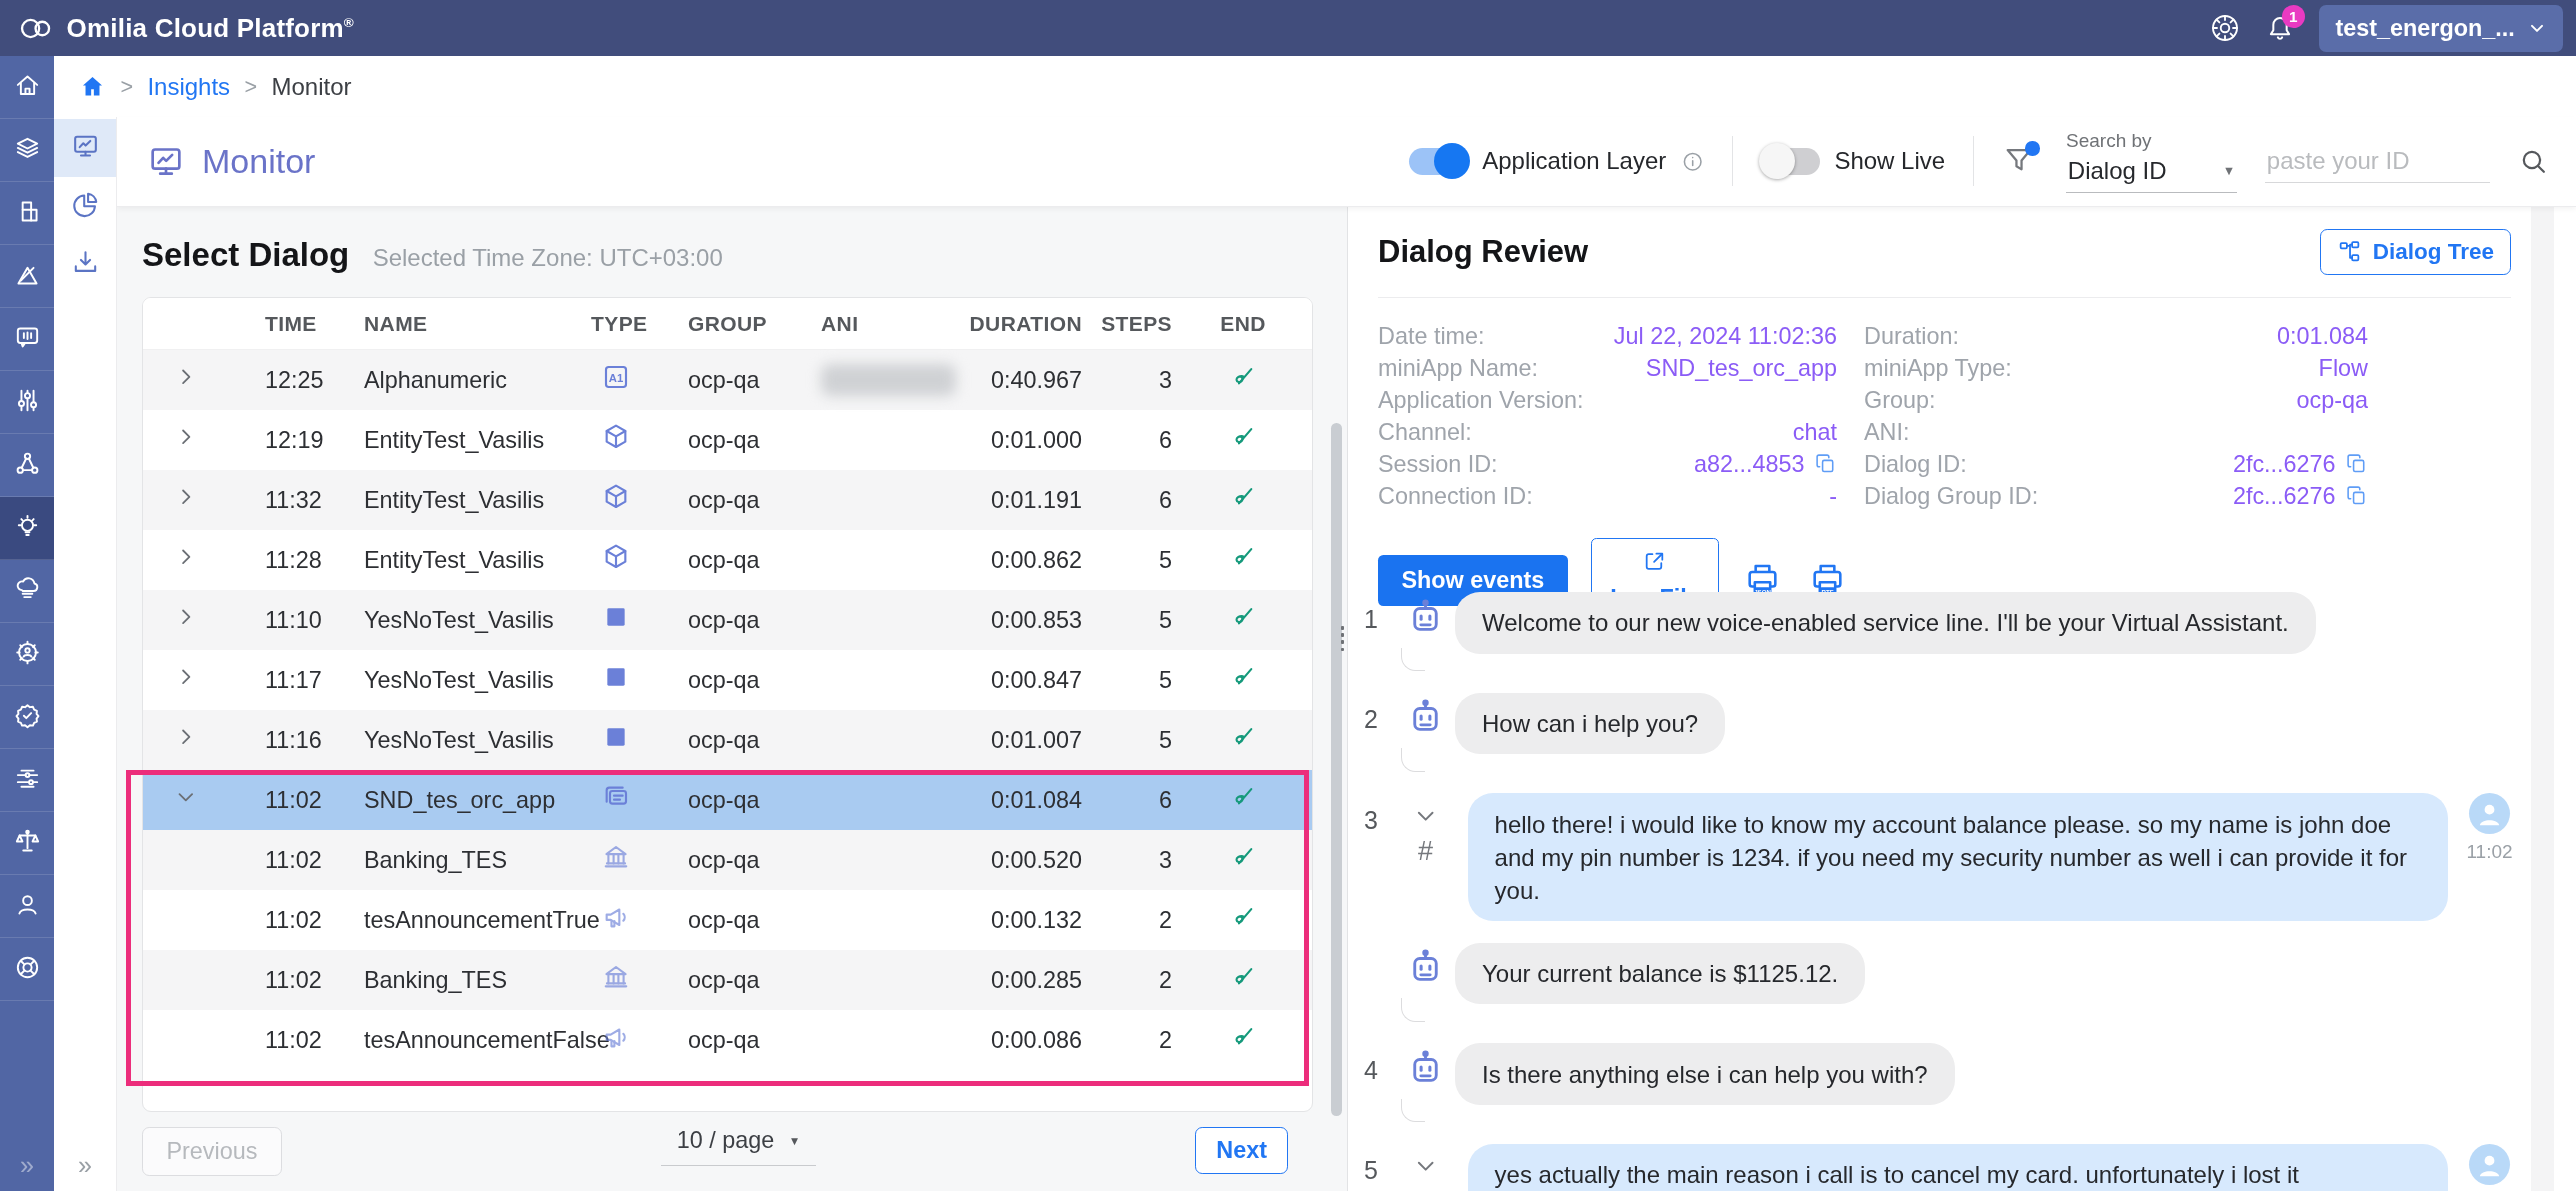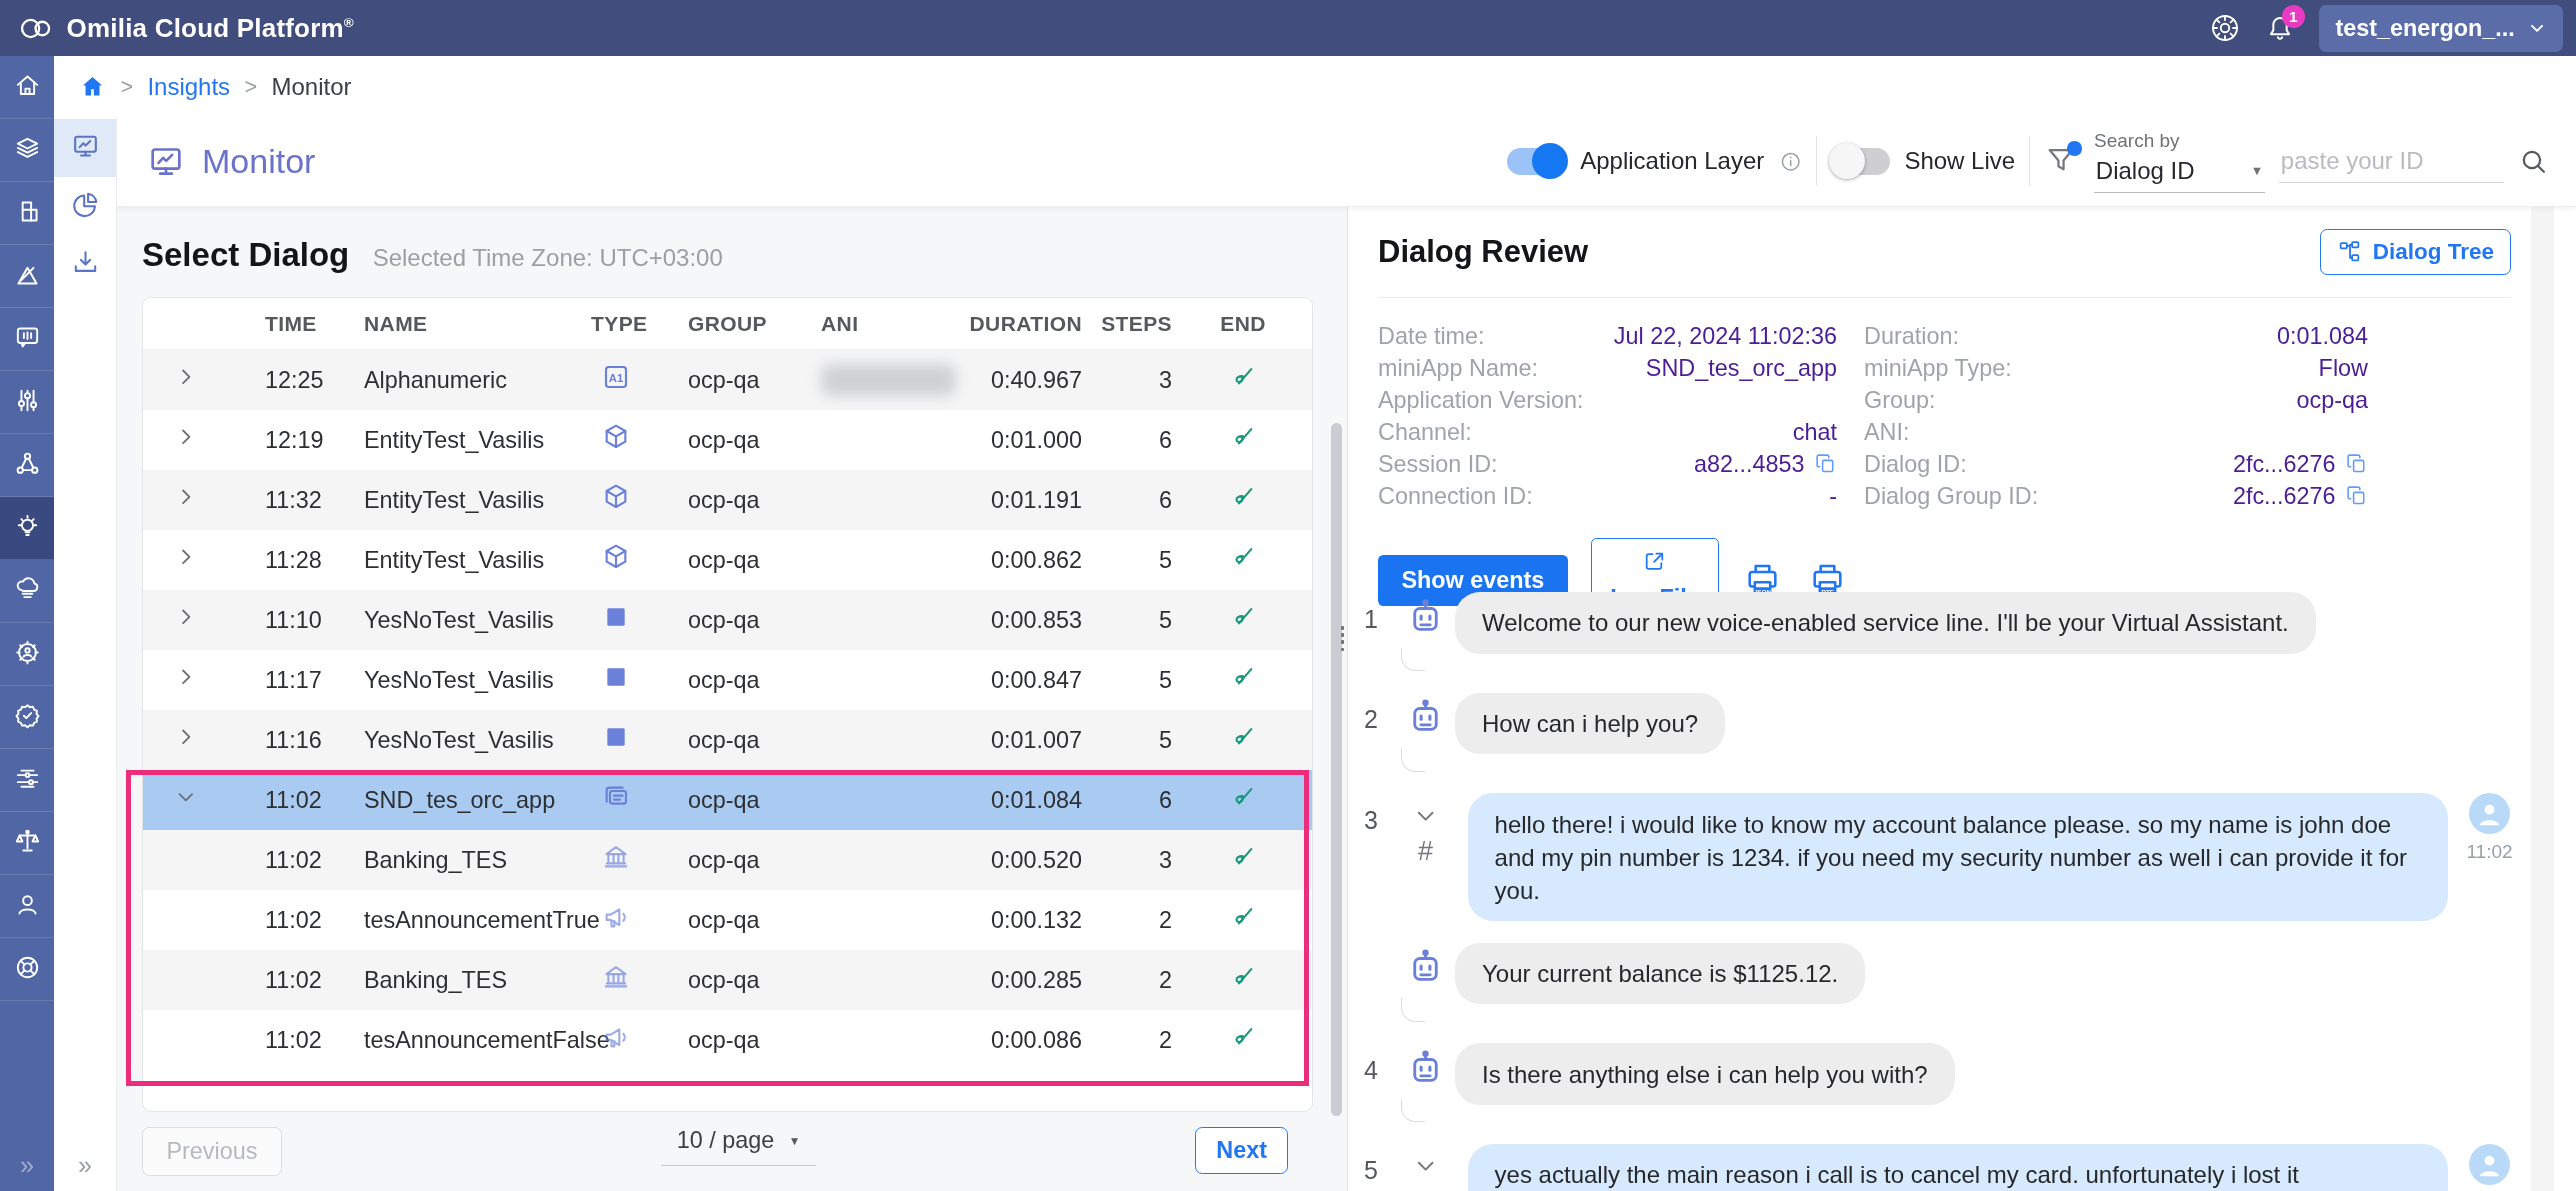--- a/index.html
+++ b/index.html
@@ -36,21 +36,21 @@
   .rs-item { height:58px; display:flex; align-items:center; justify-content:center; color:#5b74c4; cursor:pointer; }
   .rs-item svg { width:31px; height:31px; }
   .rs-item.active { background:#dfe9f8; }
   .rs-collapse { margin-top:auto; height:54px; display:flex; align-items:center; justify-content:center; color:#9aa0a6; font-size:25px; cursor:pointer; }
 
   
   .appheader { position:absolute; left:117px; top:117px; right:0; height:90px; background:#fff; border-bottom:0.9px solid #ececee; box-shadow:0 2.7px 5.4px rgba(0,0,0,.05); display:flex; align-items:center; justify-content:space-between; padding:0 27px 0 29px; z-index:15; }
   .page-title { display:flex; align-items:center; gap:16px; color:#6a73c8; }
   .page-title svg { width:40px; height:40px; }
   .page-title .t { font-size:34px; font-weight:500; }
-  .hdr-controls { display:flex; align-items:center; gap:14px; }
+  .hdr-controls { display:flex; align-items:center; gap:28px; }
   .ctl { display:flex; align-items:center; gap:14.4px; }
   .ctl .lbl { font-size:24px; color:#26282c; }
   .toggle { width:59px; height:27px; border-radius:13.5px; position:relative; cursor:pointer; display:inline-block; }
   .toggle.on { background:#9cc3f7; }
   .toggle.on .knob { position:absolute; right:-1.8px; top:-4.5px; width:36px; height:36px; border-radius:50%; background:#1677f2; }
   .toggle.off { background:#cfcfd2; }
   .toggle.off .knob { position:absolute; left:-1.8px; top:-4.5px; width:36px; height:36px; border-radius:50%; background:#f6f6f6; box-shadow:0 0.9px 3.6px rgba(0,0,0,.35); }
   .info-ic { width:23.4px; height:23.4px; color:#9aa0a6; cursor:pointer; }
   .info-ic svg { width:23.4px; height:23.4px; }
   .vdiv { width:0.9px; height:50px; background:#e3e4e6; }
@@ -106,21 +106,21 @@
   .scroll-gutter { position:absolute; right:21.6px; top:0; bottom:0; width:23.4px; background:#f4f4f5; }
   .dr-head { position:absolute; left:30px; top:21.6px; right:65px; display:flex; align-items:center; justify-content:space-between; }
   .dr-title { font-size:31px; font-weight:bold; color:#141518; }
   .btn-tree { display:flex; align-items:center; gap:10.8px; border:1.8px solid #2176f3; border-radius:7.2px; background:#fff; color:#2176f3; font-size:22.5px; font-weight:bold; font-family:inherit; padding:9px 16px; cursor:pointer; }
   .btn-tree svg { width:25px; height:25px; }
   .dr-hr { position:absolute; left:30px; right:65px; top:90px; border-top:0.9px solid #ececee; }
   .fields { position:absolute; left:30px; top:113px; display:grid; grid-template-columns:459px 504px; column-gap:27px; row-gap:0; }
   .fpair { display:flex; align-items:center; justify-content:space-between; height:32px; }
   .flabel { font-size:23.4px; color:#9fa4ab; }
   .fval-wrap { display:flex; align-items:center; gap:9px; }
-  .fval { font-size:23.4px; color:#4c1d95; white-space:nowrap; }
+  .fval { font-size:23.4px; color:#8b5cf6; white-space:nowrap; }
   .copy-ic { width:23.4px; height:23.4px; color:#5f9df6; cursor:pointer; }
   .copy-ic svg { width:23.4px; height:23.4px; }
   .dr-actions { position:absolute; left:30px; top:331px; display:flex; align-items:center; gap:23.4px; }
   .btn-events { background:#1a73f0; border:none; border-radius:5.4px; color:#fff; font-size:23.4px; font-weight:bold; font-family:inherit; padding:11.7px 23.4px; cursor:pointer; }
   .btn-log { display:flex; align-items:center; gap:10.8px; background:#fff; border:1.8px solid #2176f3; border-radius:5.4px; color:#2176f3; font-size:23.4px; font-weight:bold; font-family:inherit; padding:10px 18px; cursor:pointer;flex-direction:column; }
   .btn-log svg { width:25px; height:25px; }
   .exp-ic { width:41px; height:45px; color:#2176f3; cursor:pointer; }
   .exp-ic svg { width:41px; height:45px; }
 
   

